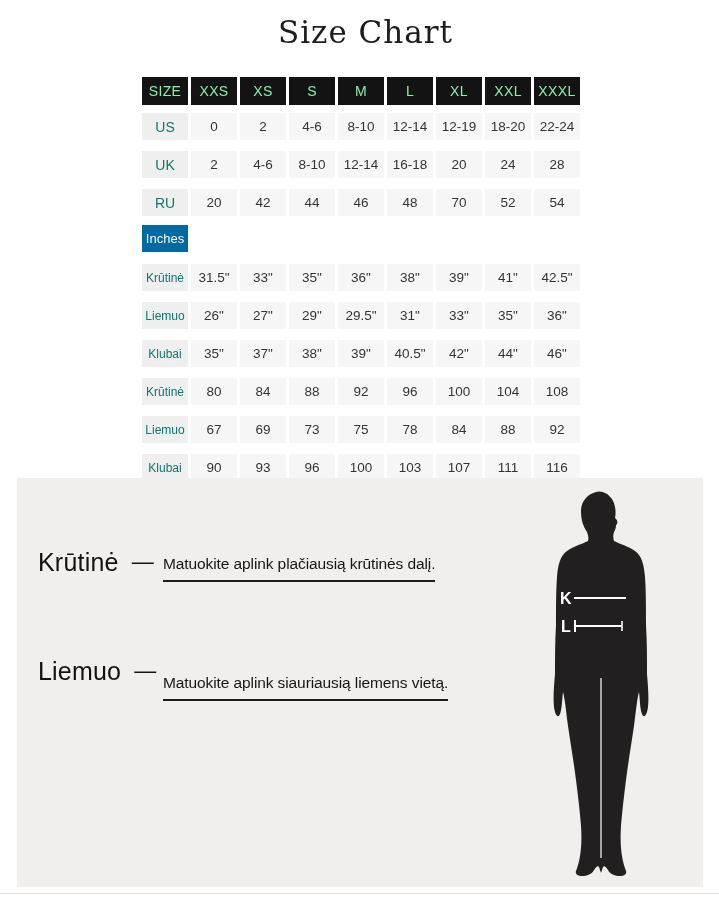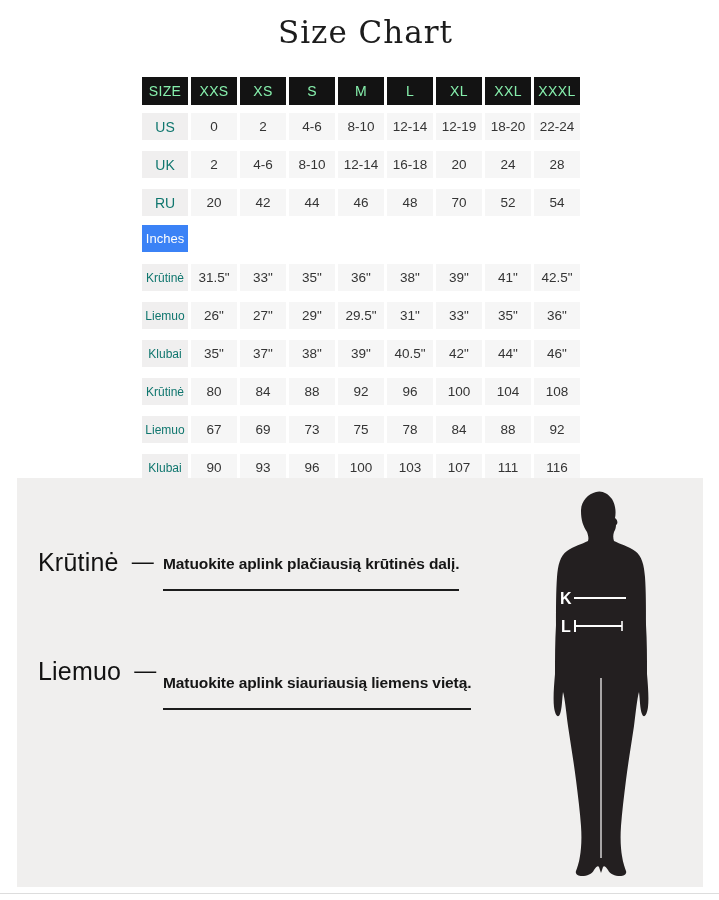--- a/index.html
+++ b/index.html
@@ -18,36 +18,36 @@
   .trow.header{margin-top:0}
   .trow.after-header{margin-top:8px}
   .trow.section-row{margin-top:9px;margin-bottom:1px}
   .cell{
     width:46px;height:27px;display:flex;align-items:center;justify-content:center;
     background:#f6f6f6;font-size:13.5px;color:#343434;white-space:nowrap;
   }
   .cell.label{background:#f0efef;color:#0f766e;font-size:14px}
   .cell.small-label{font-size:12px}
   .cell.hcell{background:#131313;color:#86efac;font-size:14px;height:28px;letter-spacing:.4px}
-  .cell.scell{background:#3b82f6;color:#fdfdfd;font-size:13px}
+  .cell.scell{background:#0369a1;color:#fdfdfd;font-size:13px}
   
   .guide-panel{
     position:absolute;left:17px;top:478px;width:686px;height:409px;
     background:#f0efee;
   }
   .g-label{
     position:absolute;display:flex;align-items:center;gap:13px;
     font-size:25px;color:#121212;letter-spacing:.2px;
   }
   .g-label .dash{font-size:22px;position:relative;top:-1px}
   .g-label.g1{left:21px;top:70px}
   .g-label.g2{left:21px;top:179px}
   .g-text{
-    position:absolute;font-size:15.5px;font-weight:700;color:#161616;
-    letter-spacing:-0.1px;border-bottom:2px solid #1c1c1c;padding-bottom:16px;
+    position:absolute;font-size:15.5px;font-weight:400;color:#161616;
+    letter-spacing:-0.1px;border-bottom:2px solid #1c1c1c;padding-bottom:7px;
     white-space:nowrap;
   }
   .g-text.g1{left:146px;top:77px}
   .g-text.g2{left:146px;top:196px}
   .figure{position:absolute;left:531px;top:8px;width:106px;height:392px}
   .bottom-divider{
     position:absolute;left:0;top:893px;width:719px;height:1px;background:#dddddd;
   }
 </style>
 </head>

